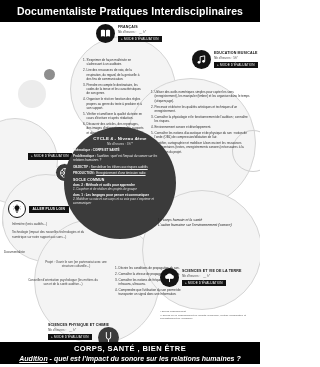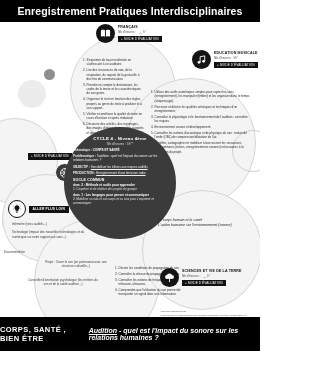--- a/index.html
+++ b/index.html
@@ -4,21 +4,21 @@
 <style>
   html,body{margin:0;padding:0;background:#fff;}
   body{width:260px;height:367px;position:relative;overflow:hidden;
        font-family:"Liberation Sans","DejaVu Sans",sans-serif;color:#1a1a1a;}
 
   
   .bar{position:absolute;left:0;width:260px;background:#000;color:#fff;
        display:flex;align-items:center;justify-content:center;}
   #header-bar{top:0;height:22px;}
   #header-title{font-size:10.5px;font-weight:bold;letter-spacing:.1px;}
-  #footer-bar{bottom:16px;height:34px;flex-direction:row;justify-content:center;gap:2px;}
+  #footer-bar{bottom:3px;height:22px;flex-direction:column;justify-content:center;gap:2px;}
   #footer-theme{font-size:7.5px;font-weight:bold;letter-spacing:.4px;}
   #footer-question{font-size:7px;font-style:italic;font-weight:bold;}
   #footer-question u{text-decoration:underline;}
 
   
   #canvas{position:absolute;top:22px;left:0;width:260px;height:311px;background:#fff;}
 
   
   .deco{position:absolute;border-radius:50%;}
   .deco.fill{background:#ececec;}
@@ -87,21 +87,21 @@
 
   
   #fork-icon{position:absolute;left:98px;top:305px;width:21px;height:21px;
              border-radius:50%;background:#3c3c3c;display:flex;
              align-items:center;justify-content:center;}
 </style>
 </head>
 <body>
 
 <div class="bar" id="header-bar">
-  <span id="header-title">Enregistrement Pratiques Interdisciplinaires</span>
+  <span id="header-title">Documentaliste Pratiques Interdisciplinaires</span>
 </div>
 
 <div id="canvas">
 
   <div class="deco ring-f" style="left:-28px;top:96px;width:84px;height:84px;"></div>
   <div class="deco fill" style="left:18px;top:58px;width:28px;height:28px;"></div>
   <div class="deco fill-d" style="left:44px;top:47px;width:11px;height:11px;"></div>
   <div class="deco ring" style="left:2px;top:188px;width:22px;height:22px;"></div>
   <div class="deco ring-f" style="left:2px;top:152px;width:86px;height:86px;"></div>
   <div class="deco ring-f" style="left:70px;top:14px;width:104px;height:104px;"></div>

